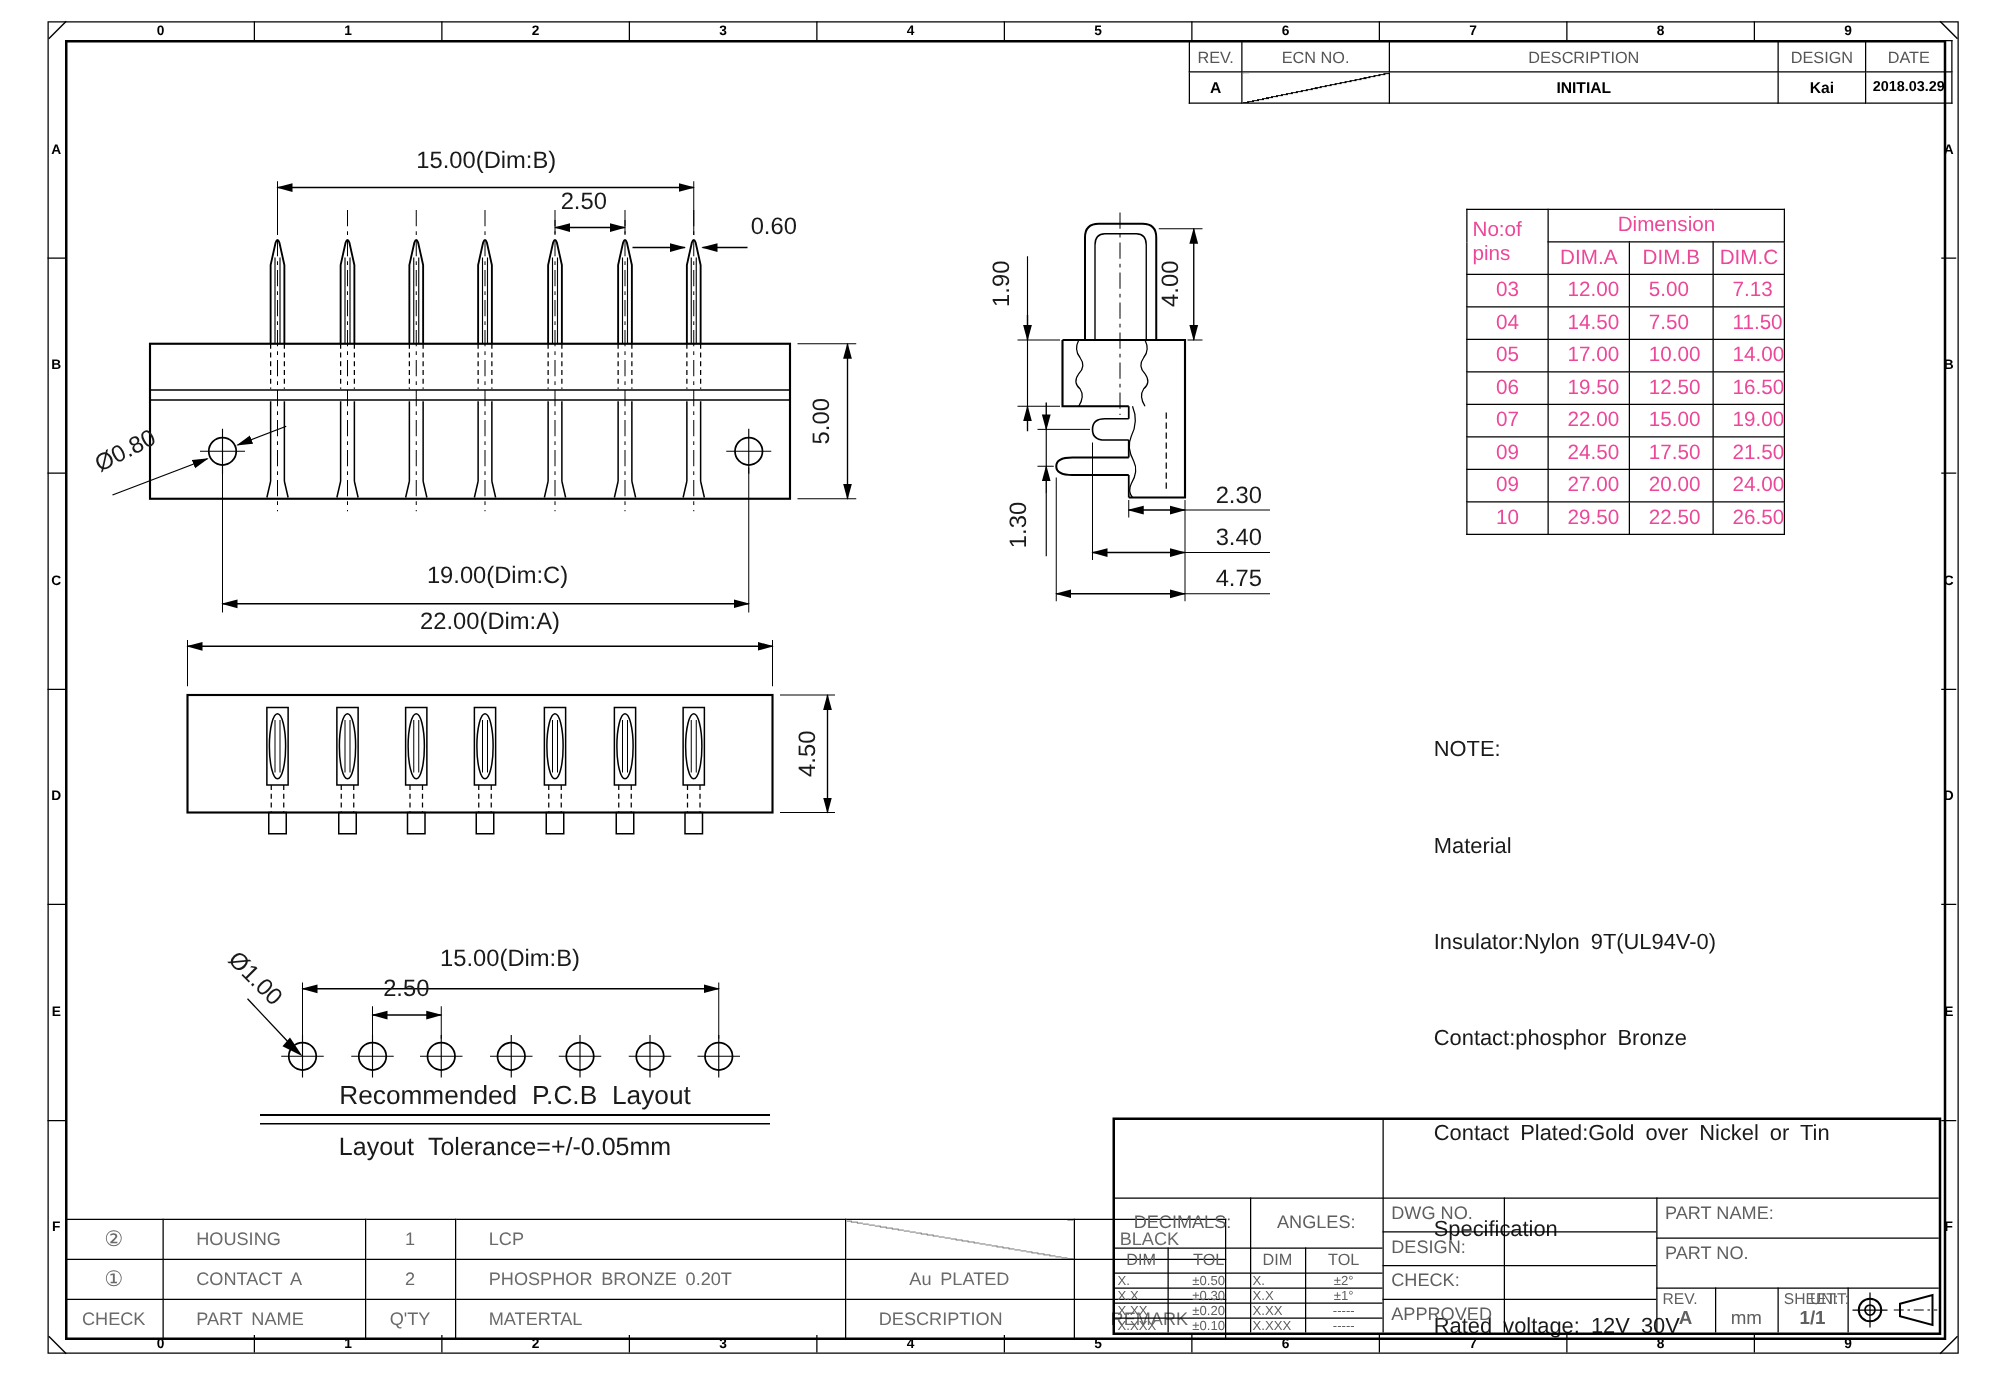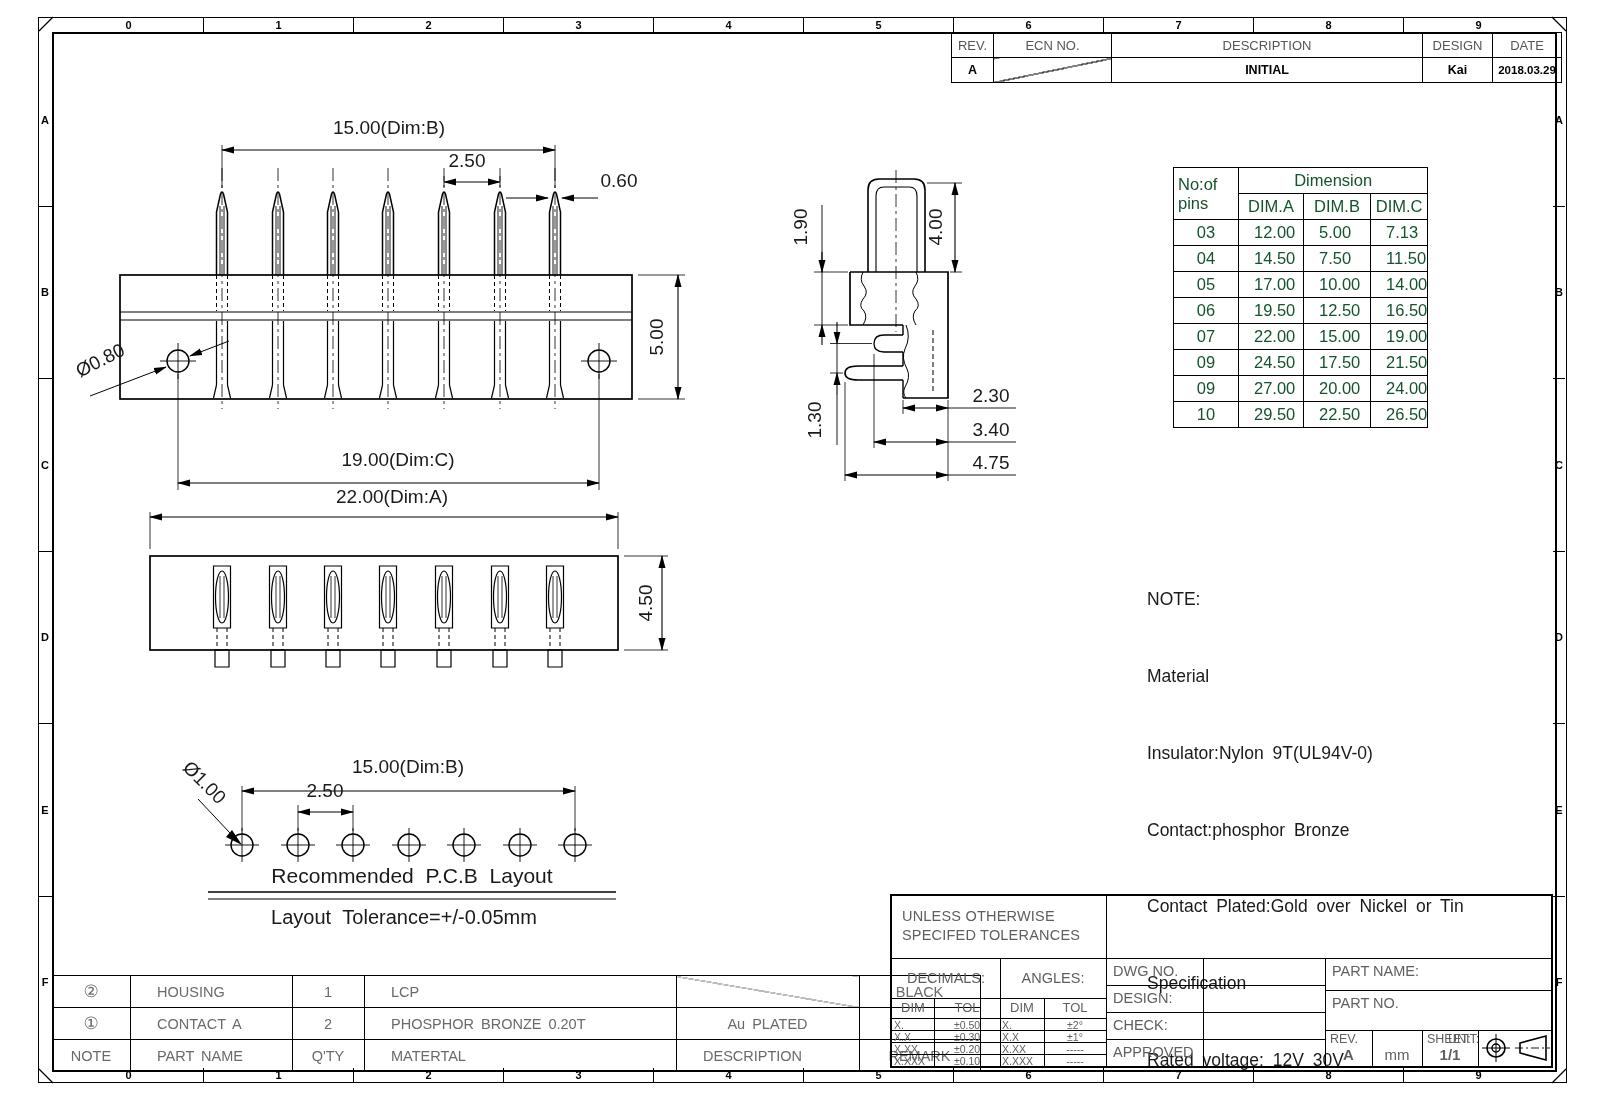--- a/index.html
+++ b/index.html
@@ -22,21 +22,21 @@
   .strip-left .cell:last-child,.strip-right .cell:last-child{border-bottom:none;}
   
   .rev-table{left:951px;top:32px;border-collapse:collapse;table-layout:fixed;}
   .rev-table td{border:1.5px solid #000;height:22px;text-align:center;vertical-align:middle;
     font-size:13px;color:#555;overflow:hidden;white-space:nowrap;}
   .rev-table .val{color:#000;font-weight:bold;font-size:12.5px;}
   .rev-table .diag{background:linear-gradient(to bottom right,transparent 48.8%,#000 48.8%,#000 51.2%,transparent 51.2%);}
   
   .dim-table{left:1173px;top:167px;border-collapse:collapse;table-layout:fixed;}
   .dim-table td,.dim-table th{border:1.5px solid #000;font-weight:normal;font-size:16.5px;
-    color:#14532d;text-align:center;vertical-align:middle;padding:0;overflow:hidden;white-space:nowrap;}
+    color:#ec4899;text-align:center;vertical-align:middle;padding:0;overflow:hidden;white-space:nowrap;}
   .dim-table .hdr{height:26px;}
   .dim-table .datarow td{height:25px;}
   .dim-table .numcell{text-align:left;padding-left:15px;}
   .dim-table .pincol{line-height:19px;text-align:left;padding-left:4px;font-size:16.5px;}
   
   .notes{left:1147px;top:536px;font-size:17.5px;line-height:25.6px;color:#1a1a1a;
     white-space:pre;word-spacing:4px;}
   
   .parts-table{left:52px;top:975px;border-collapse:collapse;table-layout:fixed;}
   .parts-table td{border:1.5px solid #000;height:29px;font-size:14.5px;color:#6a6a6a;
@@ -421,21 +421,21 @@
     </tr>
     <tr>
       <td class="ctr circ">①</td>
       <td>CONTACT A</td>
       <td class="ctr">2</td>
       <td>PHOSPHOR BRONZE 0.20T</td>
       <td class="ctr">Au PLATED</td>
       <td class="ctr"></td>
     </tr>
     <tr>
-      <td class="ctr">NOTE</td>
+      <td class="ctr">CHECK</td>
       <td>PART NAME</td>
       <td class="ctr">Q'TY</td>
       <td>MATERTAL</td>
       <td>DESCRIPTION</td>
       <td class="ctr">REMARK</td>
     </tr>
   </tbody>
     </table>
 
   <div class="abs tb">
@@ -454,24 +454,20 @@
     <div class="line-h" style="left:214px;top:89px;width:219px;"></div>
     <div class="line-h" style="left:214px;top:116px;width:219px;"></div>
     <div class="line-h" style="left:214px;top:143px;width:219px;"></div>
     <div class="line-v" style="left:433px;top:62px;height:108px;"></div>
     <div class="line-h" style="left:433px;top:94px;width:226px;"></div>
     <div class="line-h" style="left:433px;top:134px;width:226px;"></div>
     <div class="line-v" style="left:480px;top:134px;height:36px;"></div>
     <div class="line-v" style="left:530px;top:134px;height:36px;"></div>
     <div class="line-v" style="left:586px;top:134px;height:36px;"></div>
 
-    <div class="c tol-note" style="left:0;top:0;width:214px;height:62px;">
-      <span>UNLESS OTHERWISE</span><br>
-      <span>SPECIFED TOLERANCES</span>
-    </div>
 
     <div class="c lab15" style="left:0;top:62px;width:108px;height:40px;text-align:center;padding-left:0;padding-top:12px;">DECIMALS:</div>
     <div class="c lab15" style="left:108px;top:62px;width:106px;height:40px;text-align:center;padding-left:0;padding-top:12px;">ANGLES:</div>
 
     <div class="c dimtol-h" style="left:0;top:102px;width:42px;">DIM</div>
     <div class="c dimtol-h" style="left:42px;top:102px;width:66px;">TOL</div>
     <div class="c dimtol-h" style="left:108px;top:102px;width:44px;">DIM</div>
     <div class="c dimtol-h" style="left:152px;top:102px;width:62px;">TOL</div>
 
     <div class="c small-tbl" style="left:2px;top:123px;">X.</div>

